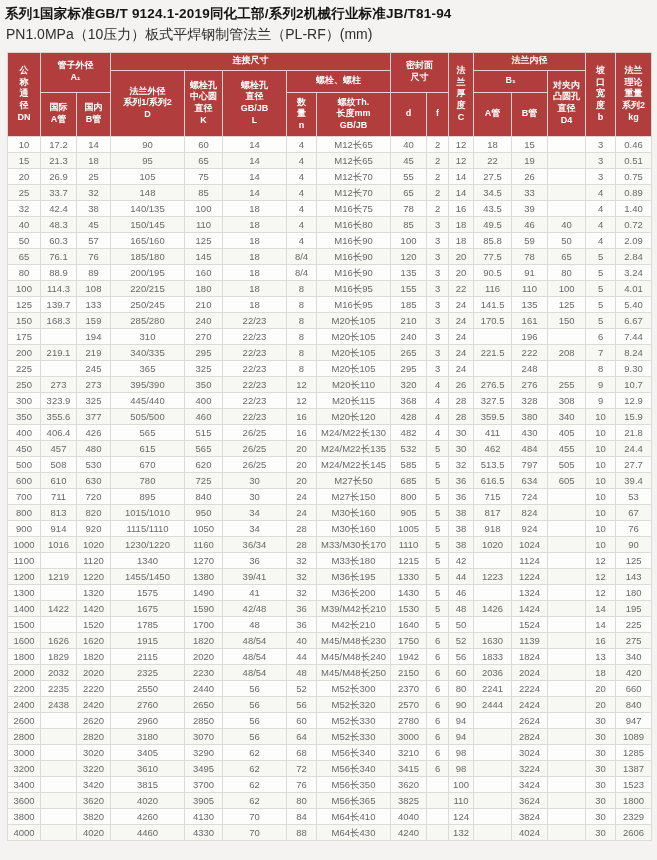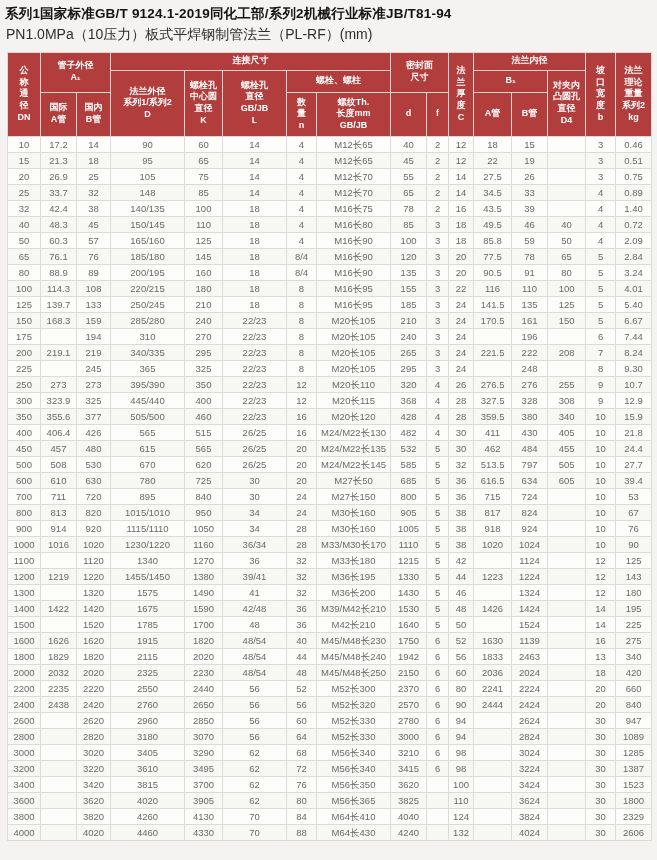--- a/index.html
+++ b/index.html
@@ -713,21 +713,21 @@
         <td>1820</td>
         <td>2115</td>
         <td>2020</td>
         <td>48/54</td>
         <td>44</td>
         <td>M45/M48长240</td>
         <td>1942</td>
         <td>6</td>
         <td>56</td>
         <td>1833</td>
-        <td>2463</td>
+        <td>1824</td>
         <td></td>
         <td>13</td>
         <td>340</td>
       </tr>
       <tr>
         <td>2000</td>
         <td>2032</td>
         <td>2020</td>
         <td>2325</td>
         <td>2230</td>

